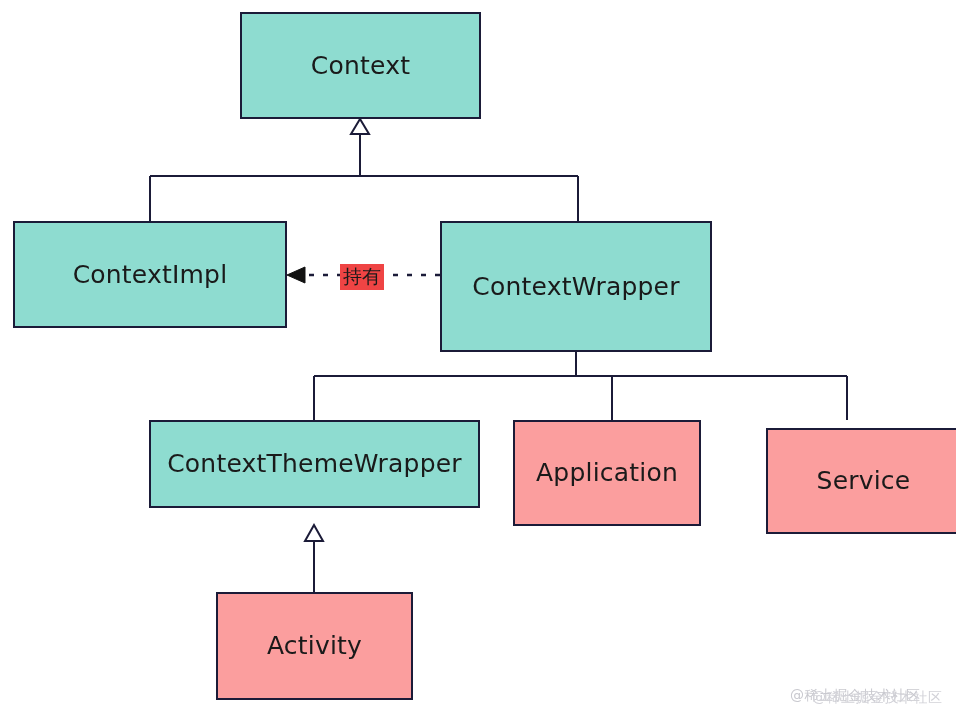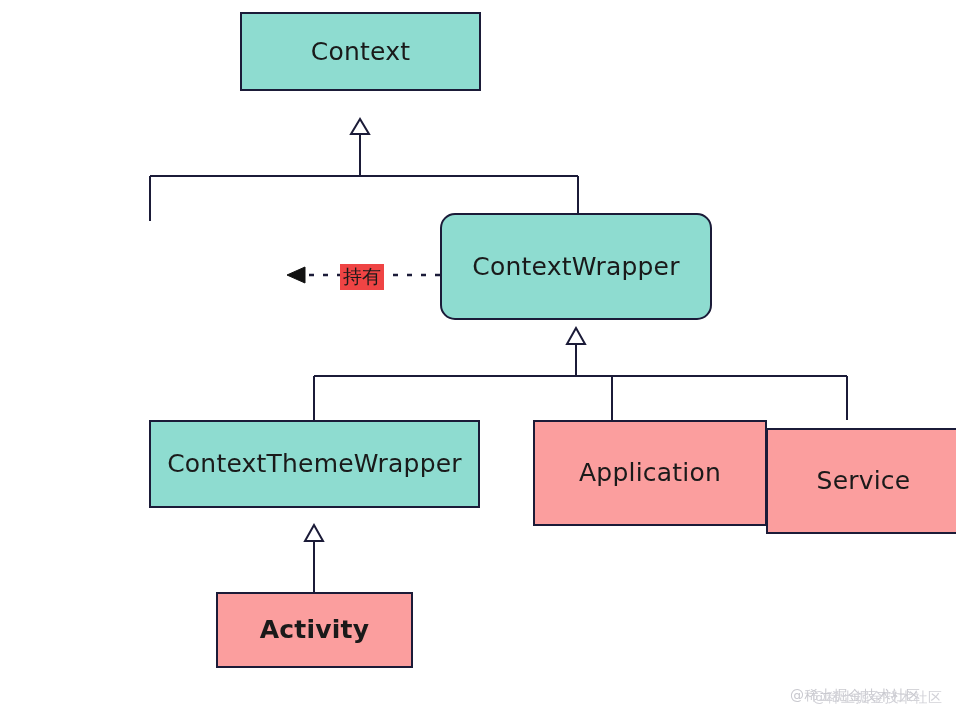--- a/index.html
+++ b/index.html
@@ -101,42 +101,45 @@
       <polygon points="314,525 305,541 323,541" fill="#ffffff" stroke="#1b1b38" stroke-width="2"></polygon>
     </g>
 
      ContextImpl --&gt;
     <g>
       <path d="M440,275 L300,275" stroke="#1b1b38" stroke-width="2.4" fill="none" stroke-dasharray="5 9" stroke-linecap="butt"></path>
       <polygon points="287,275 305,267 305,283" fill="#111111" stroke="#111111" stroke-width="1"></polygon>
     </g>
   </svg>
 
-  <div class="node teal" style="left:240px; top:12px; width:241px; height:79px;">
+  <div class="node teal" style="left:240px; top:12px; width:241px; height:107px;">
     <span>Context</span>
   </div>
 
+  <div class="node teal" style="left:13px; top:221px; width:274px; height:107px;">
+    <span>ContextImpl</span>
+  </div>
 
-  <div class="node teal" style="left:440px; top:213px; width:272px; height:107px;border-radius:15px;">
+  <div class="node teal" style="left:440px; top:221px; width:272px; height:131px;">
     <span>ContextWrapper</span>
   </div>
 
   <div class="node teal" style="left:149px; top:420px; width:331px; height:88px;">
     <span>ContextThemeWrapper</span>
   </div>
 
-  <div class="node pink" style="left:533px; top:420px; width:234px; height:106px;text-align:center;">
+  <div class="node pink" style="left:513px; top:420px; width:188px; height:106px;text-align:center;">
     <span>Application</span>
   </div>
 
   <div class="node pink" style="left:766px; top:420px; width:195px; height:106px;margin-top:8px;">
     <span>Service</span>
   </div>
 
-  <div class="node pink" style="left:216px; top:592px; width:197px; height:76px;font-weight:bold;">
+  <div class="node pink" style="left:216px; top:592px; width:197px; height:108px;">
     <span>Activity</span>
   </div>
 
   <div class="edge-label" style="left:340px; top:264px;">持有</div>
 
   <div class="watermark" style="left:790px; top:687px;">@稀土掘金技术社区</div>
   <div class="watermark wm-b" style="left:812px; top:689px;">@稀土掘金技术社区</div>
 
 </div>
 

